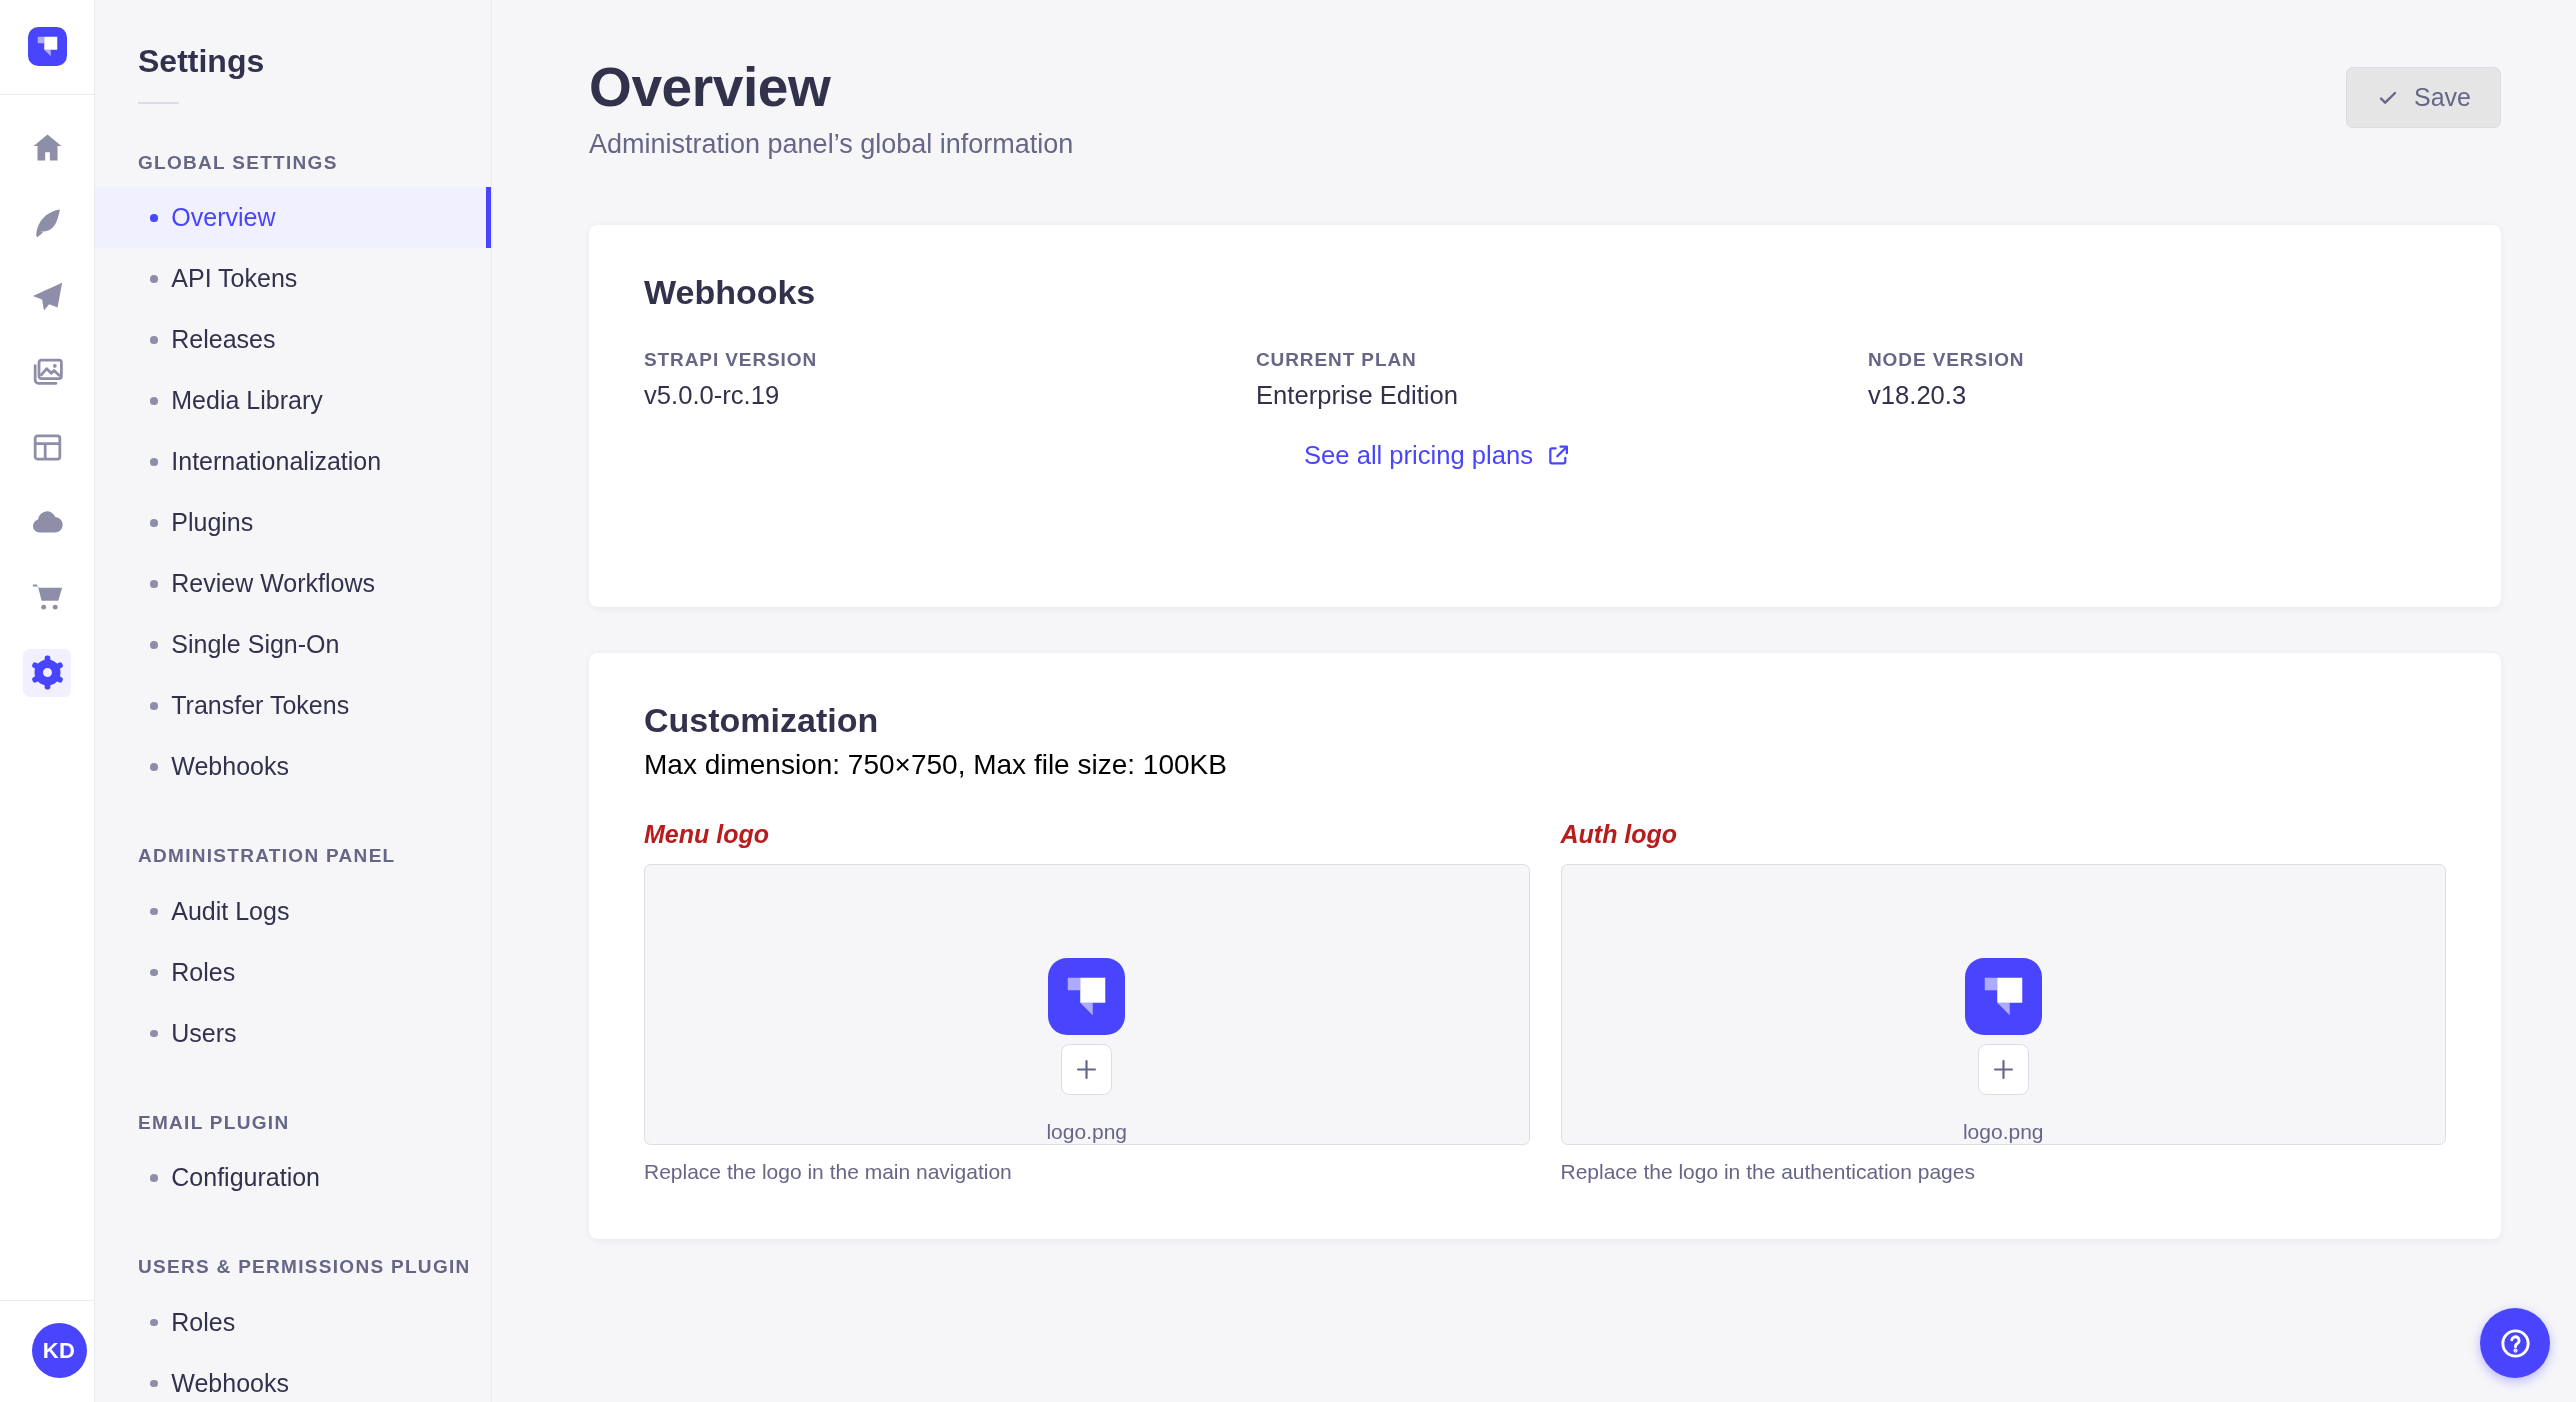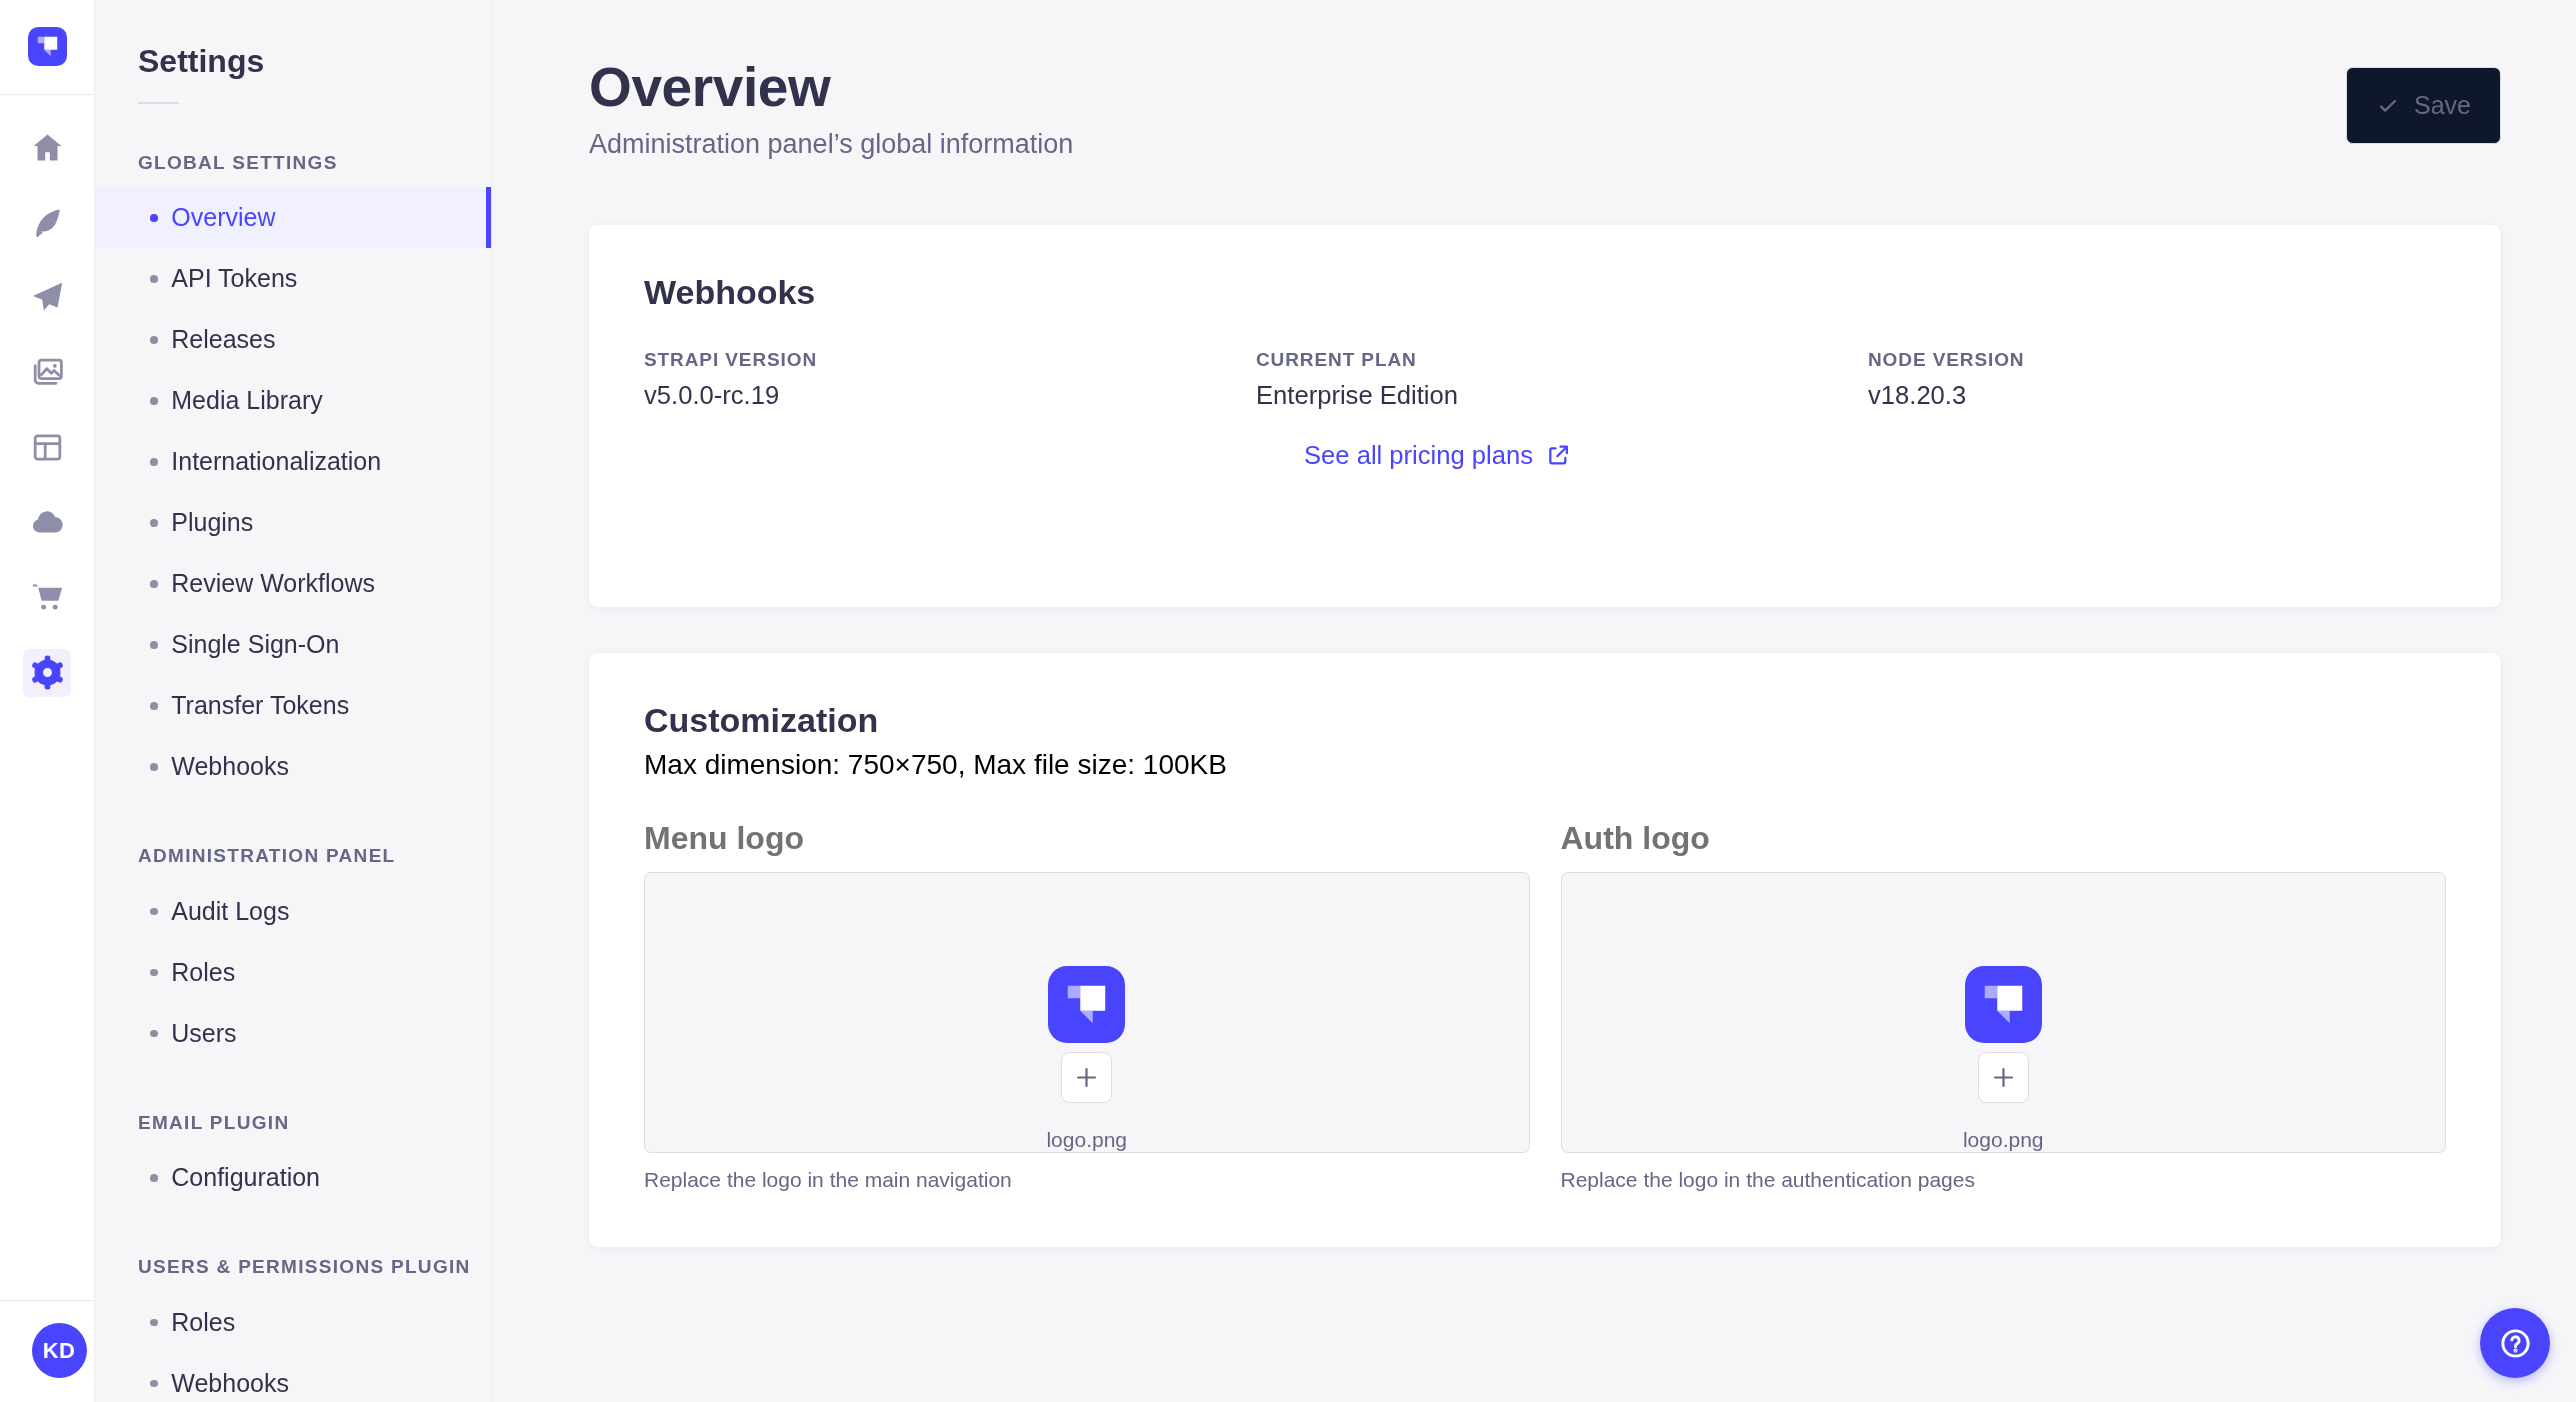--- a/index.html
+++ b/index.html
@@ -61,22 +61,22 @@
   .nav-item.active { background:#f0f0ff; border-right-color:#4945ff; color:#4945ff; font-weight:500; }
   .nav-item.active .dot { background:#4945ff; }
 
   
   .content { flex:1; height:1402px; padding:55px 75px 0 97px; overflow:hidden; }
   .page-header { display:flex; justify-content:space-between; align-items:flex-start; }
   .page-title { font-size:55px; font-weight:700; color:#32324d; letter-spacing:-0.4px; }
   .page-subtitle { font-size:27px; color:#666687; margin-top:10.2px; }
   .save-btn {
     display:flex; align-items:center; gap:13.6px;
-    height:77px; padding:0 29px; margin-top:12px;
-    background:#0f172a; border:0.9px solid #dcdce4; border-radius:6.8px;
+    height:61px; padding:0 29px; margin-top:12px;
+    background:#e5e5e5; border:0.9px solid #dcdce4; border-radius:6.8px;
     font-size:25px; color:#666687; cursor:pointer;
   }
 
   .card {
     background:#ffffff; border-radius:8.5px;
     box-shadow:0 1.7px 6.8px rgba(33,33,82,.06);
     padding:48px 55px 55px 55px;
   }
   .card-details { margin-top:65px; }
   .card-custom { margin-top:46px; }
@@ -92,21 +92,21 @@
   }
   .field-value { font-size:25.6px; color:#32324d; margin-top:10.2px; }
   .pricing-link {
     display:inline-flex; align-items:center; gap:12px;
     margin-top:31px; font-size:25.6px; color:#4945ff;
     text-decoration:none; cursor:pointer;margin-left:48px;
   }
 
   .card-sub { font-size:28px; color:#000000; margin-top:8.5px; }
   .upload-grid { display:grid; grid-template-columns:1fr 1fr; column-gap:31px; margin-top:39px; }
-  .upload-label { font-size:32px; font-weight:700; color:#737373; }
+  .upload-label { font-size:25px; font-weight:700; color:#b91c1c;font-style:italic; }
   .dropzone {
     margin-top:15.3px; height:281px;
     background:#f6f6f9; border:0.9px solid #dcdce4; border-radius:6.8px;
     display:flex; flex-direction:column; align-items:center;
     padding-top:52px;
     justify-content:flex-end;
   }
   .zone-logo {
     width:77px; height:77px; border-radius:19px; background:#4945ff;
     display:flex; align-items:center; justify-content:center;

